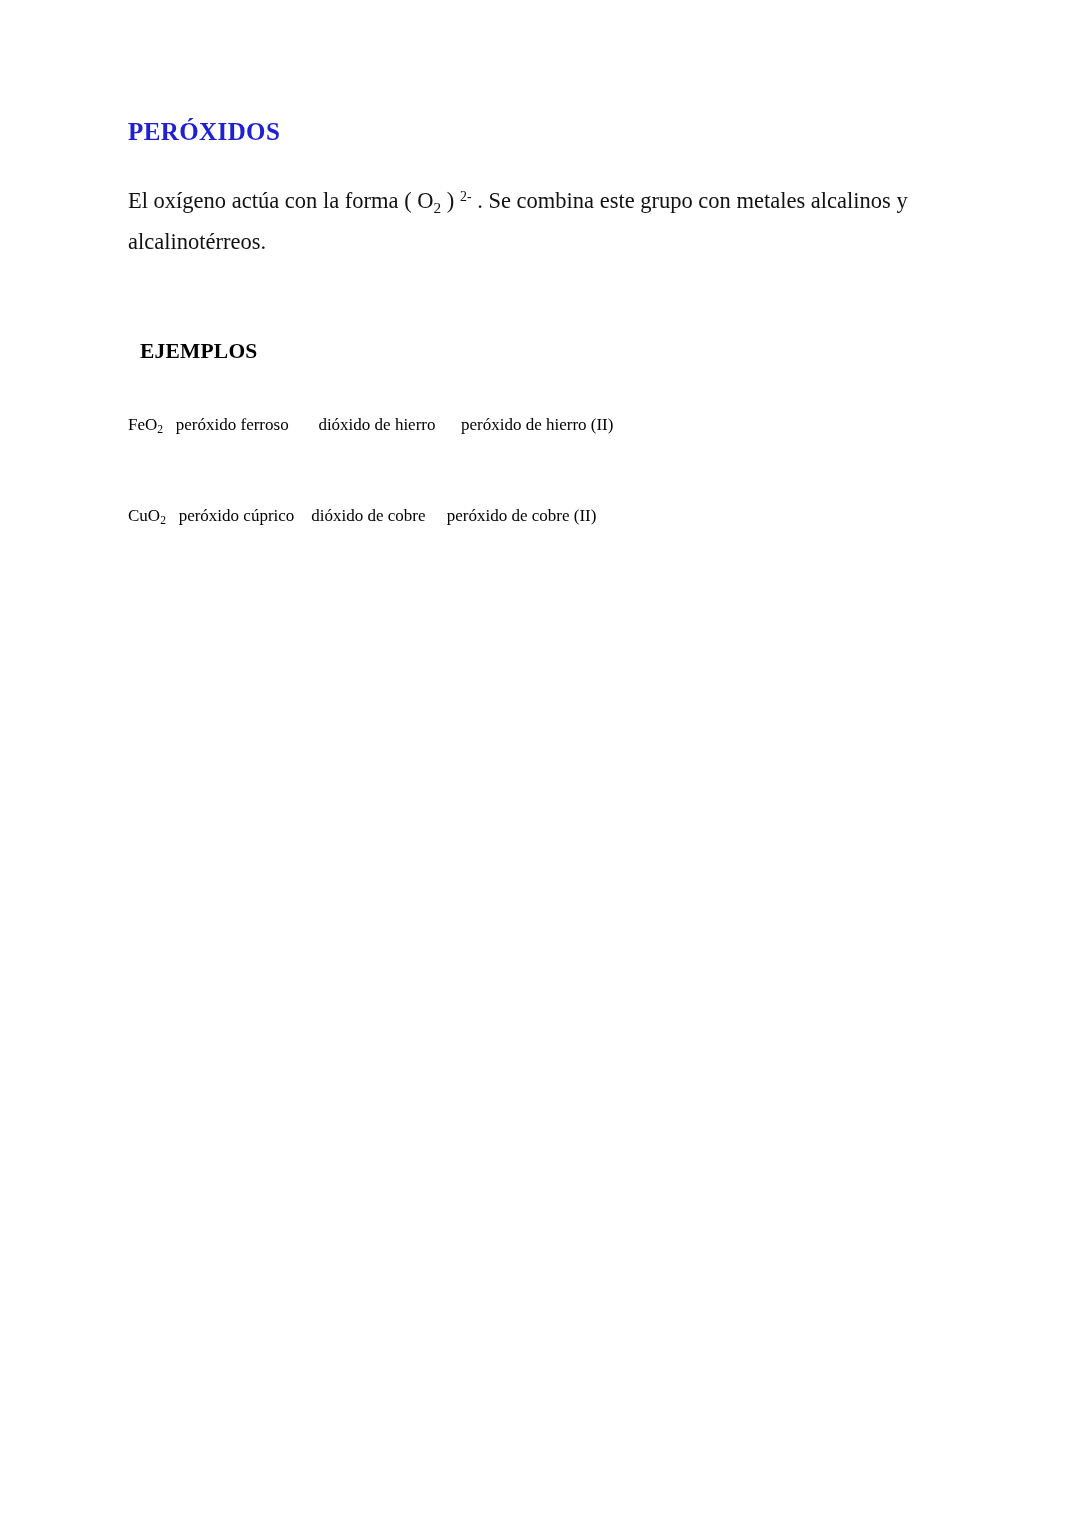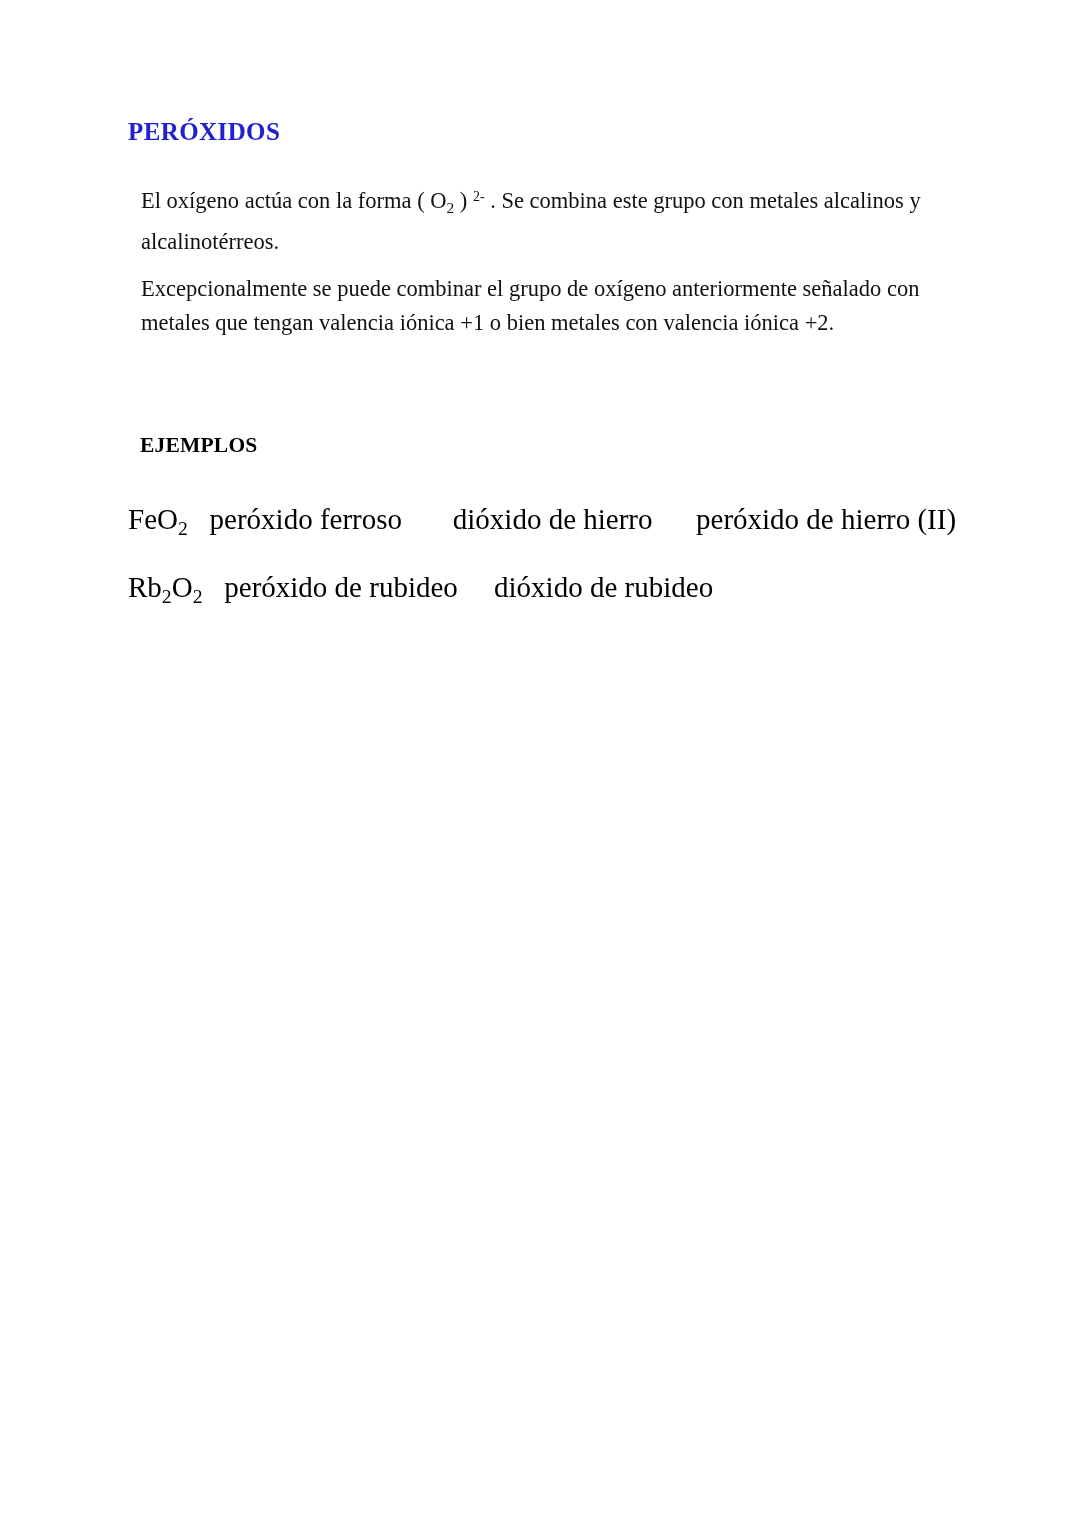--- a/index.html
+++ b/index.html
@@ -27,72 +27,71 @@
     font-weight: bold;
     font-size: 25px;
     color: #2020d0;
     letter-spacing: 0.4px;
     margin: 0 0 34px 0;
   }
   p.body-text {
     font-family: "Liberation Serif", serif;
     font-size: 22.5px;
     line-height: 34px;
-    margin: 13px;
+    margin: 0;
     color: #111111;
     text-align: left;
   }
   sub {
     font-size: 0.68em;
     vertical-align: -0.28em;
   }
   sup {
     font-size: 0.62em;
     vertical-align: 0.52em;
   }
   .section-heading {
     font-family: "Liberation Serif", serif;
     font-weight: bold;
     font-size: 21.5px;
     margin: 12px;
     letter-spacing: 0.2px;
   }
   .example-row {
     font-family: "Liberation Serif", serif;
-    font-size: 29px;
+    font-size: 17px;
     line-height: 34px;
     white-space: pre;
     margin: 0;
   }
   .gap-26 { height: 26px; }
   .gap-32 { height: 32px; }
   .gap-36 { height: 36px; }
 </style>
 </head>
 <body>
 
 <div class="page">
 
   <h1 class="doc-title">PERÓXIDOS</h1>
 
   <p class="body-text"><span>El oxígeno actúa  con la forma   ( O</span><sub>2</sub><span> ) </span><sup>2-</sup><span> . Se combina este grupo con metales  alcalinos y alcalinotérreos.</span></p>
 
-  <p class="body-text">Excepcionalmente se puede combinar el grupo de oxígeno anteriormente señalado con metales que tengan valencia iónica  +1 o bien metales con valencia iónica  +2.</p>
 
   <div class="gap-32"></div>
 
 
   <div class="gap-36"></div>
 
   <h2 class="section-heading">EJEMPLOS</h2>
 
   <div class="gap-32"></div>
 
   <p class="example-row"><span>FeO</span><sub>2</sub><span>   </span><span>peróxido ferroso</span><span>       </span><span>dióxido de hierro</span><span>      </span><span>peróxido de hierro (II)</span></p>
 
   <div class="gap-26"></div>
 
-  <p class="example-row"><span>Rb</span><sub>2</sub><span>O</span><sub>2</sub><span>   </span><span>peróxido de rubideo</span><span>     </span><span>dióxido de rubideo</span></p>
 
   <div class="gap-26"></div>
 
+  <p class="example-row"><span>CuO</span><sub>2</sub><span>   </span><span>peróxido cúprico</span><span>    </span><span>dióxido de cobre</span><span>     </span><span>peróxido de cobre (II)</span></p>
 
 </div>
 
 </body></html>

